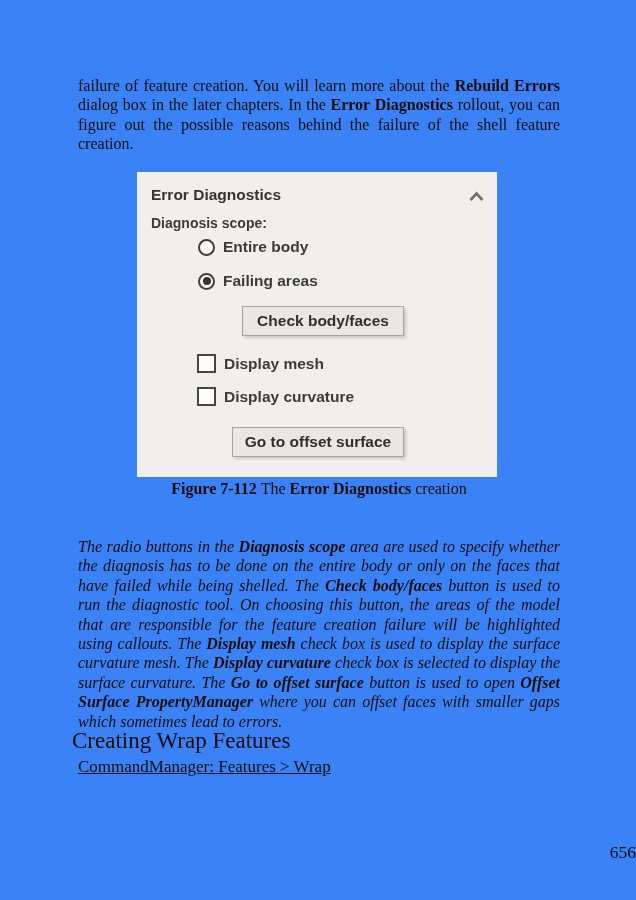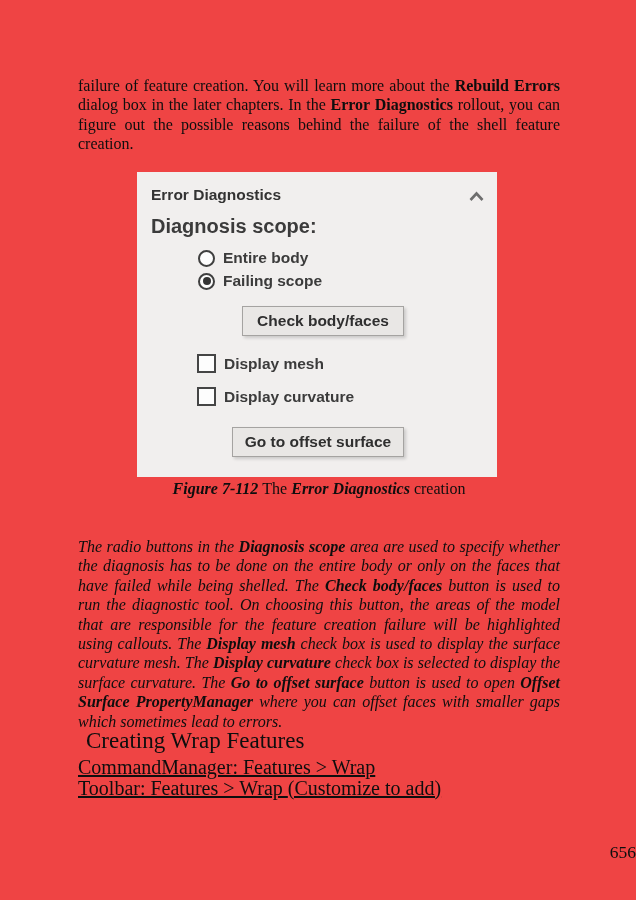--- a/index.html
+++ b/index.html
@@ -2,28 +2,28 @@
 <html><head>
 <meta charset="utf-8">
 <style>
   * { margin: 0; padding: 0; box-sizing: border-box; }
   html, body { background: #ffffff; }
   .page {
     position: relative;
     width: 636px;
     height: 900px;
     margin: 0 auto;
-    background: #ef4444;
+    background: #3b82f6;
     font-family: "Liberation Serif", serif;
     color: #0e0e0e;
     overflow: hidden;
   }
   .b  { font-weight: bold; }
   .i  { }
-  .bi { font-weight: bold; font-style: italic; }
+  .bi { font-weight: bold; }
 
   .body-text {
     position: absolute;
     left: 78px;
     width: 482px;
     font-size: 16px;
     line-height: 19.4px;
     text-align: justify;
   }
   .p1 { top: 76px; }
@@ -53,33 +53,33 @@
   .panel-title {
     font-size: 15.5px;
     font-weight: 700;
     color: #333333;
   }
   .chevron { margin-top: 2px; }
   .scope-label {
     position: absolute;
     left: 14px;
     top: 43px;
-    font-size: 20px;
+    font-size: 14px;
     font-weight: 600;
   }
   .ctl-row {
     position: absolute;
     display: flex;
     align-items: center;
     gap: 8px;
     font-size: 15.5px;
     font-weight: 600;
     white-space: nowrap;
   }
-  .radio-row-1 { left: 61px; top: 77px; }
+  .radio-row-1 { left: 61px; top: 66px; }
   .radio-row-2 { left: 61px; top: 100px; }
   .cb-row-1    { left: 60px; top: 182px; }
   .cb-row-2    { left: 60px; top: 215px; }
   .radio {
     width: 17px; height: 17px;
     border: 2px solid #3f3f3f;
     border-radius: 50%;
     background: #fdfdfd;
     position: relative;
     flex: 0 0 auto;
@@ -119,34 +119,34 @@
     left: 78px;
     top: 480px;
     width: 482px;
     text-align: center;
     font-size: 16px;
   }
 
   
   .section-heading {
     position: absolute;
-    left: 86px;
+    left: 72px;
     top: 727px;
     font-size: 23px;
     font-weight: 400;
     line-height: 28px;
   }
   .access-lines {
     position: absolute;
     left: 78px;
     top: 757px;
     width: 482px;
   }
   .access-line {
-    font-size: 20px;
+    font-size: 17px;
     line-height: 20.5px;
     text-decoration: underline;
   }
   .page-number {
     position: absolute;
     left: 0;
     top: 842px;
     width: 100%;
     text-align: right;
     font-size: 17.5px;
@@ -169,21 +169,21 @@
 
     <div class="scope-label">Diagnosis scope:</div>
 
     <div class="ctl-row radio-row-1">
       <span class="radio"></span>
       <span>Entire body</span>
     </div>
 
     <div class="ctl-row radio-row-2">
       <span class="radio selected"></span>
-      <span>Failing scope</span>
+      <span>Failing areas</span>
     </div>
 
     <div class="sw-button btn-check">Check body/faces</div>
 
     <div class="ctl-row cb-row-1">
       <span class="checkbox"></span>
       <span>Display mesh</span>
     </div>
 
     <div class="ctl-row cb-row-2">
@@ -195,18 +195,17 @@
   </div>
 
   <div class="caption"><span class="bi">Figure 7-112 </span><span class="i">The </span><span class="bi">Error Diagnostics</span><span class="i"> creation</span></div>
 
   <p class="body-text p2"><span>The radio buttons in the </span><span class="b">Diagnosis scope</span><span> area are used to specify whether the diagnosis has to be done on the entire body or only on the faces that have failed while being shelled. The </span><span class="b">Check body/faces</span><span> button is used to run the diagnostic tool. On choosing this button, the areas of the model that are responsible for the feature creation failure will be highlighted using callouts. The </span><span class="b">Display mesh</span><span> check box is used to display the surface curvature mesh. The </span><span class="b">Display curvature</span><span> check box is selected to display the surface curvature. The </span><span class="b">Go to offset surface</span><span> button is used to open </span><span class="b">Offset Surface PropertyManager</span><span> where you can offset faces with smaller gaps which sometimes lead to errors.</span></p>
 
   <h2 class="section-heading">Creating Wrap Features</h2>
 
   <div class="access-lines">
     <div class="access-line"><span>CommandManager: Features &gt; Wrap</span></div>
-    <div class="access-line"><span>Toolbar: Features &gt; Wrap </span><span class="i">(Customize to add)</span></div>
   </div>
 
   <div class="page-number">656</div>
 
 </div>
 
 </body></html>

